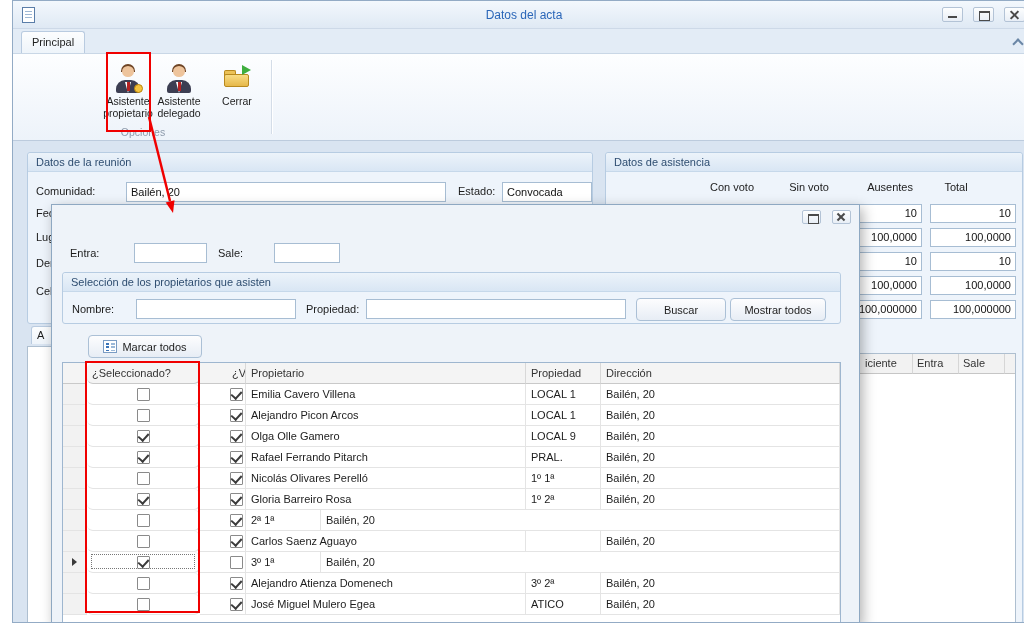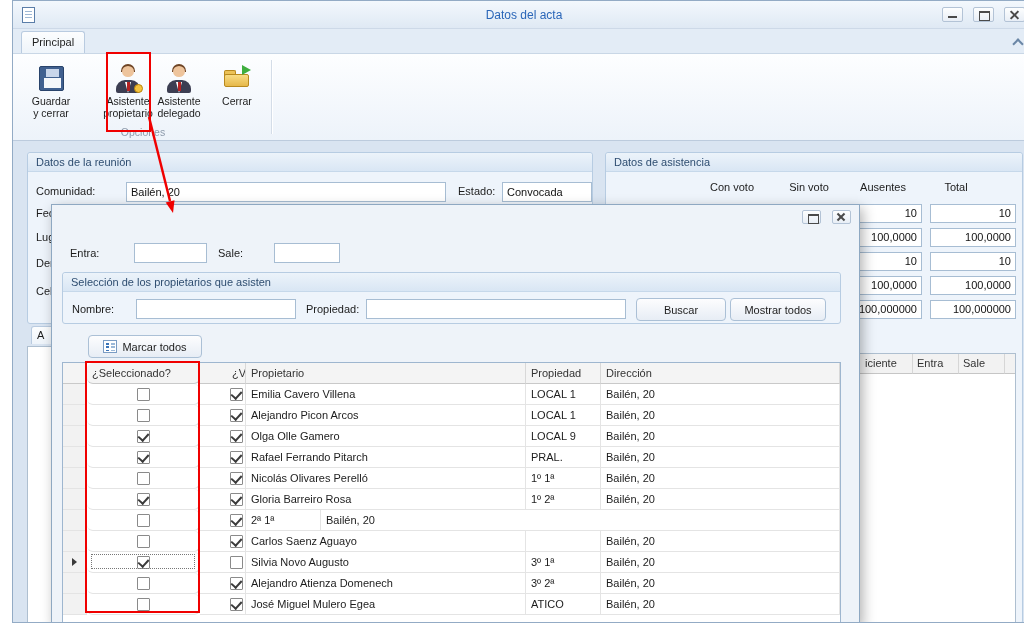--- a/index.html
+++ b/index.html
@@ -148,29 +148,20 @@
   </div>
 
   <div class="tabstrip">
     <div class="tab-principal">Principal</div>
     <div class="ribbon-collapse">
         <div class="chev-up"></div>
       </div>
   </div>
 
   <div class="ribbon">
-    <div class="rbtn" style="left:10px;width:56px">
-      <div class="ric">
-          <div class="floppy"></div>
-        </div>
-      <div class="rlabel">
-        <div>Guardar</div>
-        <div>y cerrar</div>
-      </div>
-    </div>
     <div class="rbtn" style="left:91px;width:48px">
       <div class="ric">
         <div class="person">
           <div class="hair"></div>
             <div class="head"></div>
             <div class="torso"></div>
           <div class="shirt"></div>
             <div class="tie"></div>
             <div class="badge"></div>
         </div>
@@ -224,21 +215,21 @@
     <div class="flabel" style="left:8px;top:132px">Cel</div>
   </div>
 
   <div class="clipped-tab">A</div>
   <div class="main-lower-panel"></div>
 
   <div class="groupbox" style="left:592px;top:151px;width:418px;height:472px">
     <div class="gb-title">Datos de asistencia</div>
     <div class="flabel" style="left:96px;top:28px;width:60px;text-align:center">Con voto</div>
     <div class="flabel" style="left:173px;top:28px;width:60px;text-align:center">Sin voto</div>
-    <div class="flabel" style="left:247px;top:28px;width:60px;text-align:center">Ausentes</div>
+    <div class="flabel" style="left:247px;top:28px;width:60px;text-align:right">Ausentes</div>
     <div class="flabel" style="left:320px;top:28px;width:60px;text-align:center">Total</div>
 
     <div class="tbox num" style="left:246px;top:51px;width:70px">10</div>
     <div class="tbox num" style="left:324px;top:51px;width:86px">10</div>
     <div class="tbox num" style="left:246px;top:75px;width:70px">100,0000</div>
     <div class="tbox num" style="left:324px;top:75px;width:86px">100,0000</div>
     <div class="tbox num" style="left:246px;top:99px;width:70px">10</div>
     <div class="tbox num" style="left:324px;top:99px;width:86px">10</div>
     <div class="tbox num" style="left:246px;top:123px;width:70px">100,0000</div>
     <div class="tbox num" style="left:324px;top:123px;width:86px">100,0000</div>
@@ -413,21 +404,20 @@
   <div class="g-row">
     <div class="g-cell w-ind c-ind">
               <span class="ind-arrow current"></span>
             </div>
     <div class="g-cell w-sel cb-cell focus-cell">
       <span class="cb checked"></span>
     </div>
     <div class="g-cell w-vota cb-cell">
       <span class="cb"></span>
     </div>
-    <div class="g-cell w-prop">Silvia Novo Augusto</div>
     <div class="g-cell w-prd">3º 1ª</div>
     <div class="g-cell w-dir">Bailén, 20</div>
   </div>
 
   <div class="g-row">
     <div class="g-cell w-ind c-ind">
               <span class="ind-arrow"></span>
             </div>
     <div class="g-cell w-sel cb-cell">
       <span class="cb"></span>

